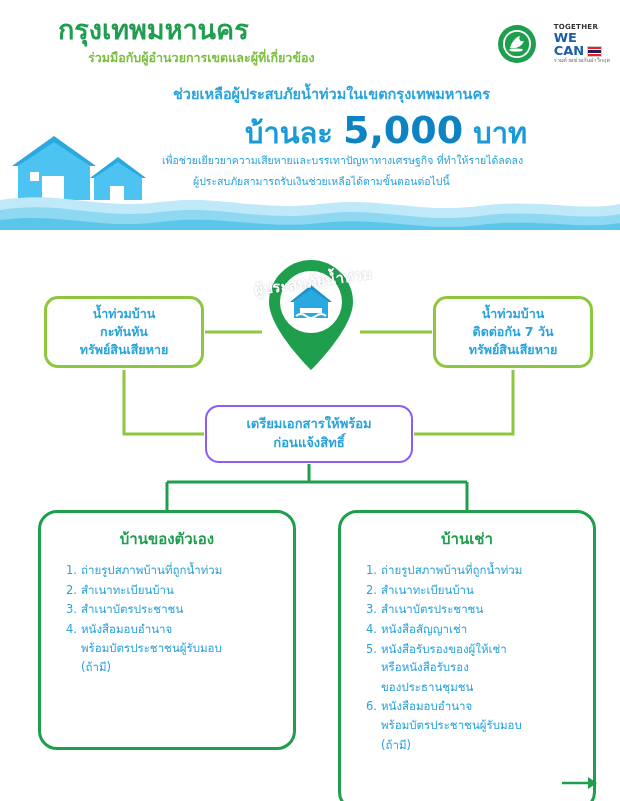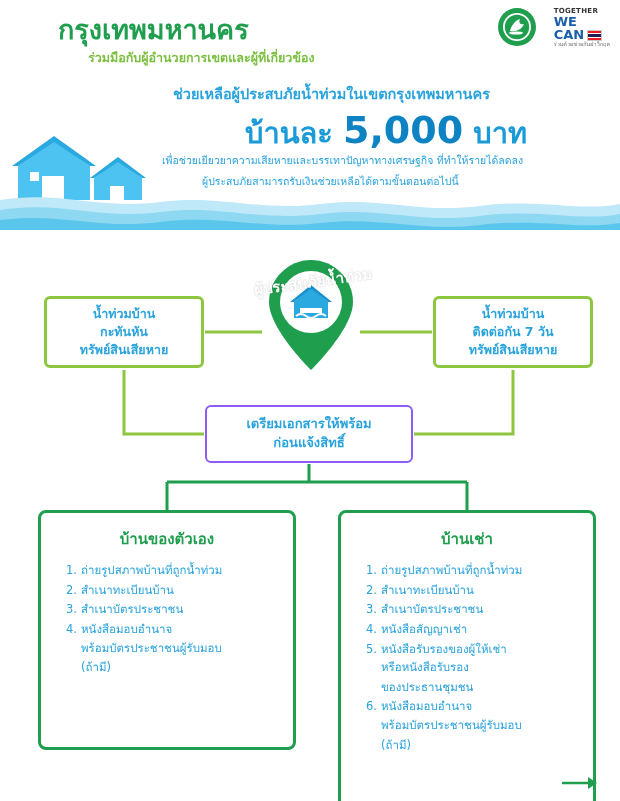--- a/index.html
+++ b/index.html
@@ -72,29 +72,29 @@
     color: #29a3dc;
     white-space: nowrap;
   }
   .header-note2 {
     position: absolute;
     left: 193px;
     top: 173px;
     font-size: 10.5px;
     color: #29a3dc;
     white-space: nowrap;
-    margin-left: 9px;
   }
 
   
   .logo-wrap {
     position: absolute;
     right: 10px;
-    top: 8px;
+    top: 24px;
     display: flex;
+    align-items: center;
     gap: 18px;
   }
   .logo-seal {
     width: 38px; height: 38px;
     border-radius: 50%;
     background: #1f9e4e;
     display: flex;
     align-items: center;
     justify-content: center;
   }
@@ -158,21 +158,21 @@
     font-weight: bold;
     color: #ffffff;
     transform: rotate(-8deg);
     text-shadow: 0 0 2px rgba(0,0,0,.25);
     pointer-events: none;
   }
 
   .node {
     position: absolute;
     box-sizing: border-box;
-    border-radius: 6px;
+    border-radius: 14px;
     background: #ffffff;
     text-align: center;
     display: flex;
     flex-direction: column;
     align-items: center;
     justify-content: center;
   }
   .node-left {
     left: 44px; top: 66px;
     width: 160px; height: 72px;
@@ -198,21 +198,21 @@
     font-size: 13px;
     color: #29a3dc;
     line-height: 1.45;
     font-weight: bold;
   }
 
   .panel {
     position: absolute;
     box-sizing: border-box;
     border: 3px solid #1f9e4e;
-    border-radius: 8px;
+    border-radius: 19px;
     background: #ffffff;
   }
   .panel-left { left: 38px; top: 280px; width: 258px; height: 240px; }
   .panel-right { left: 338px; top: 280px; width: 258px; height: 301px; }
   .panel-title {
     text-align: center;
     font-size: 15px;
     font-weight: bold;
     color: #1f9e4e;
     margin-top: 14px;

